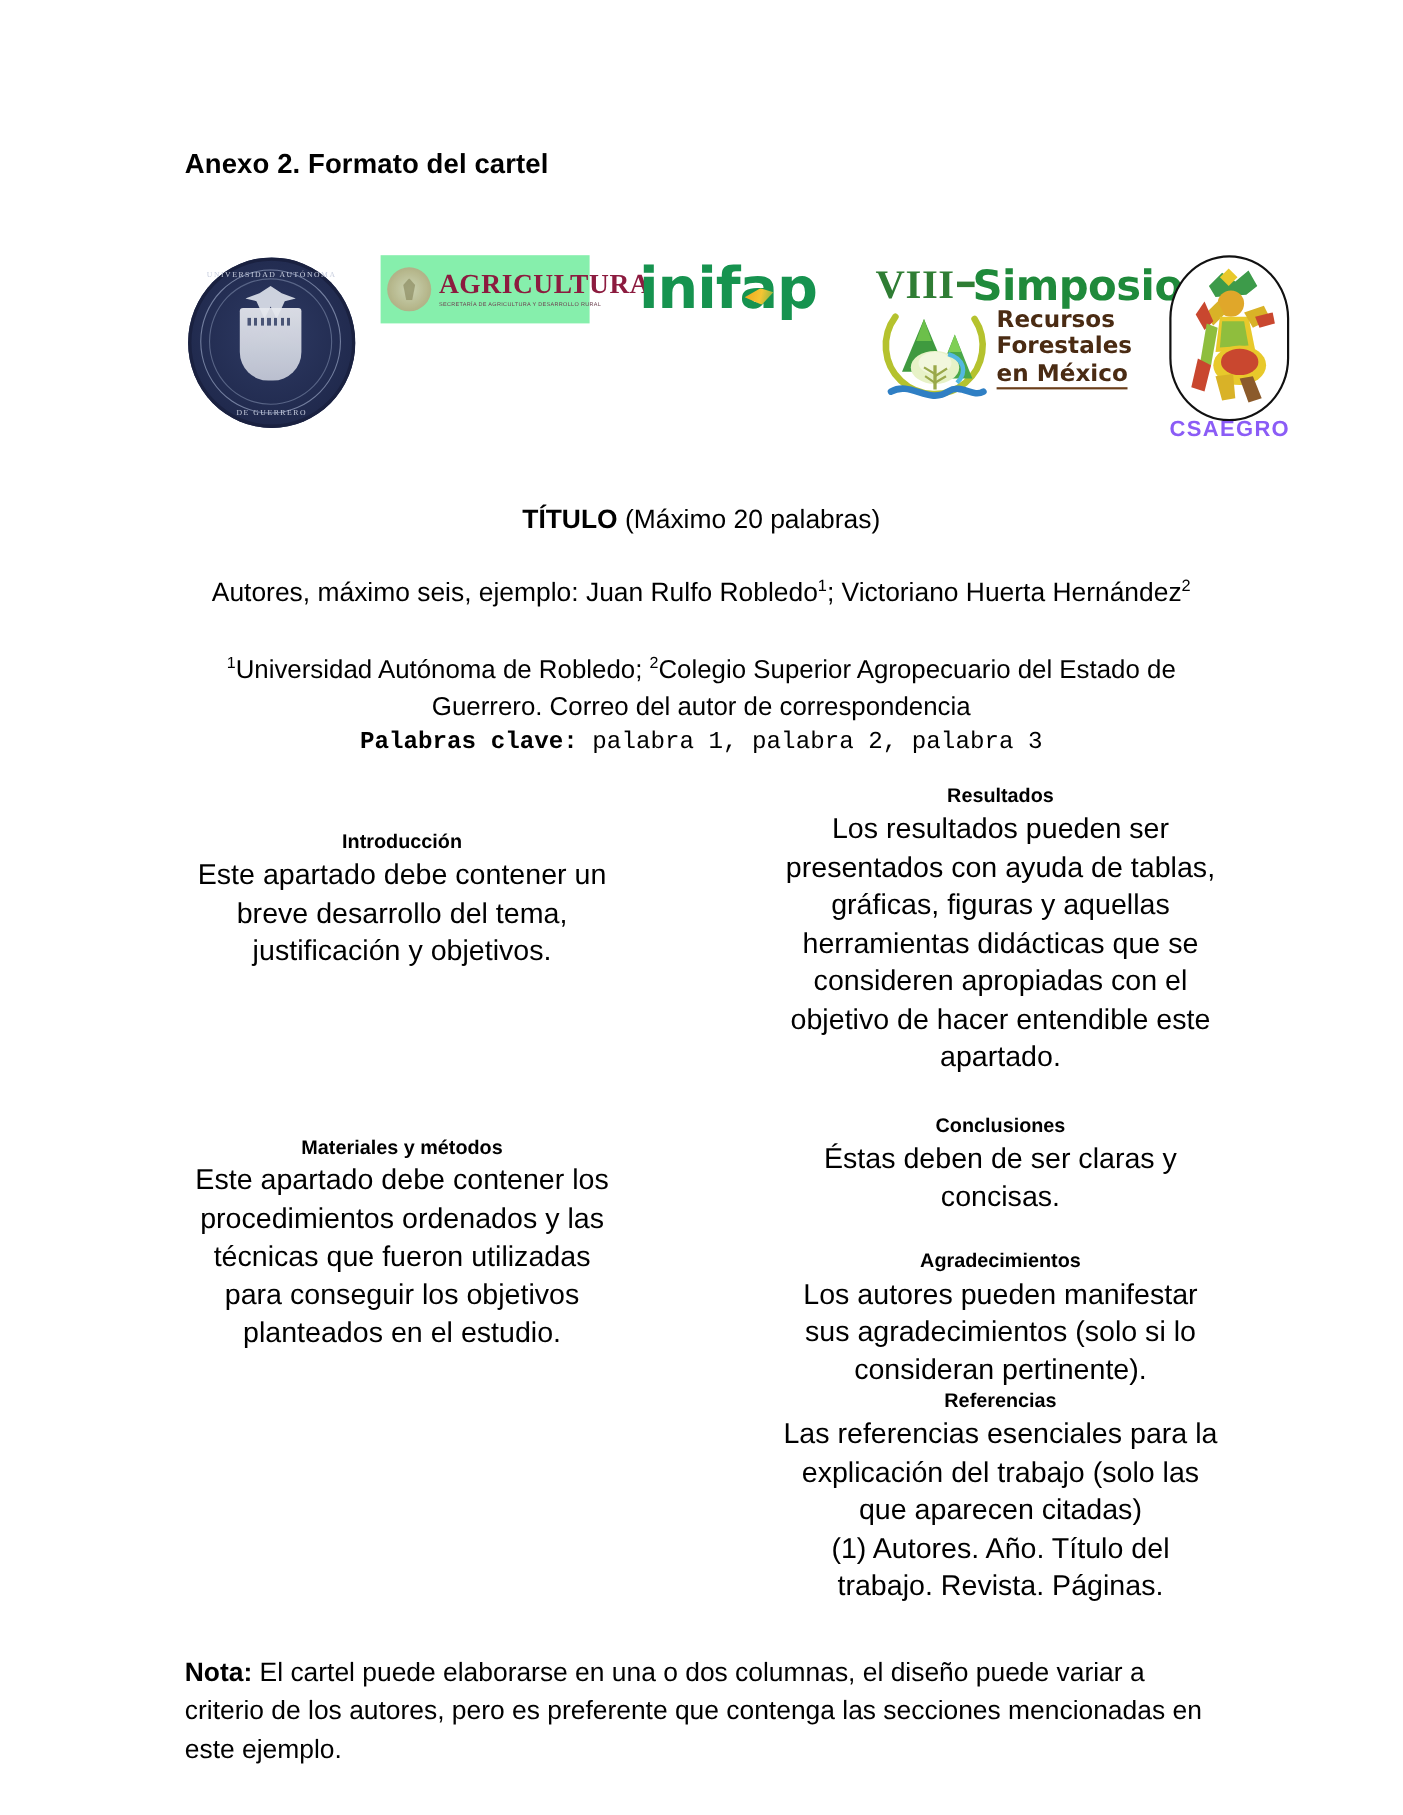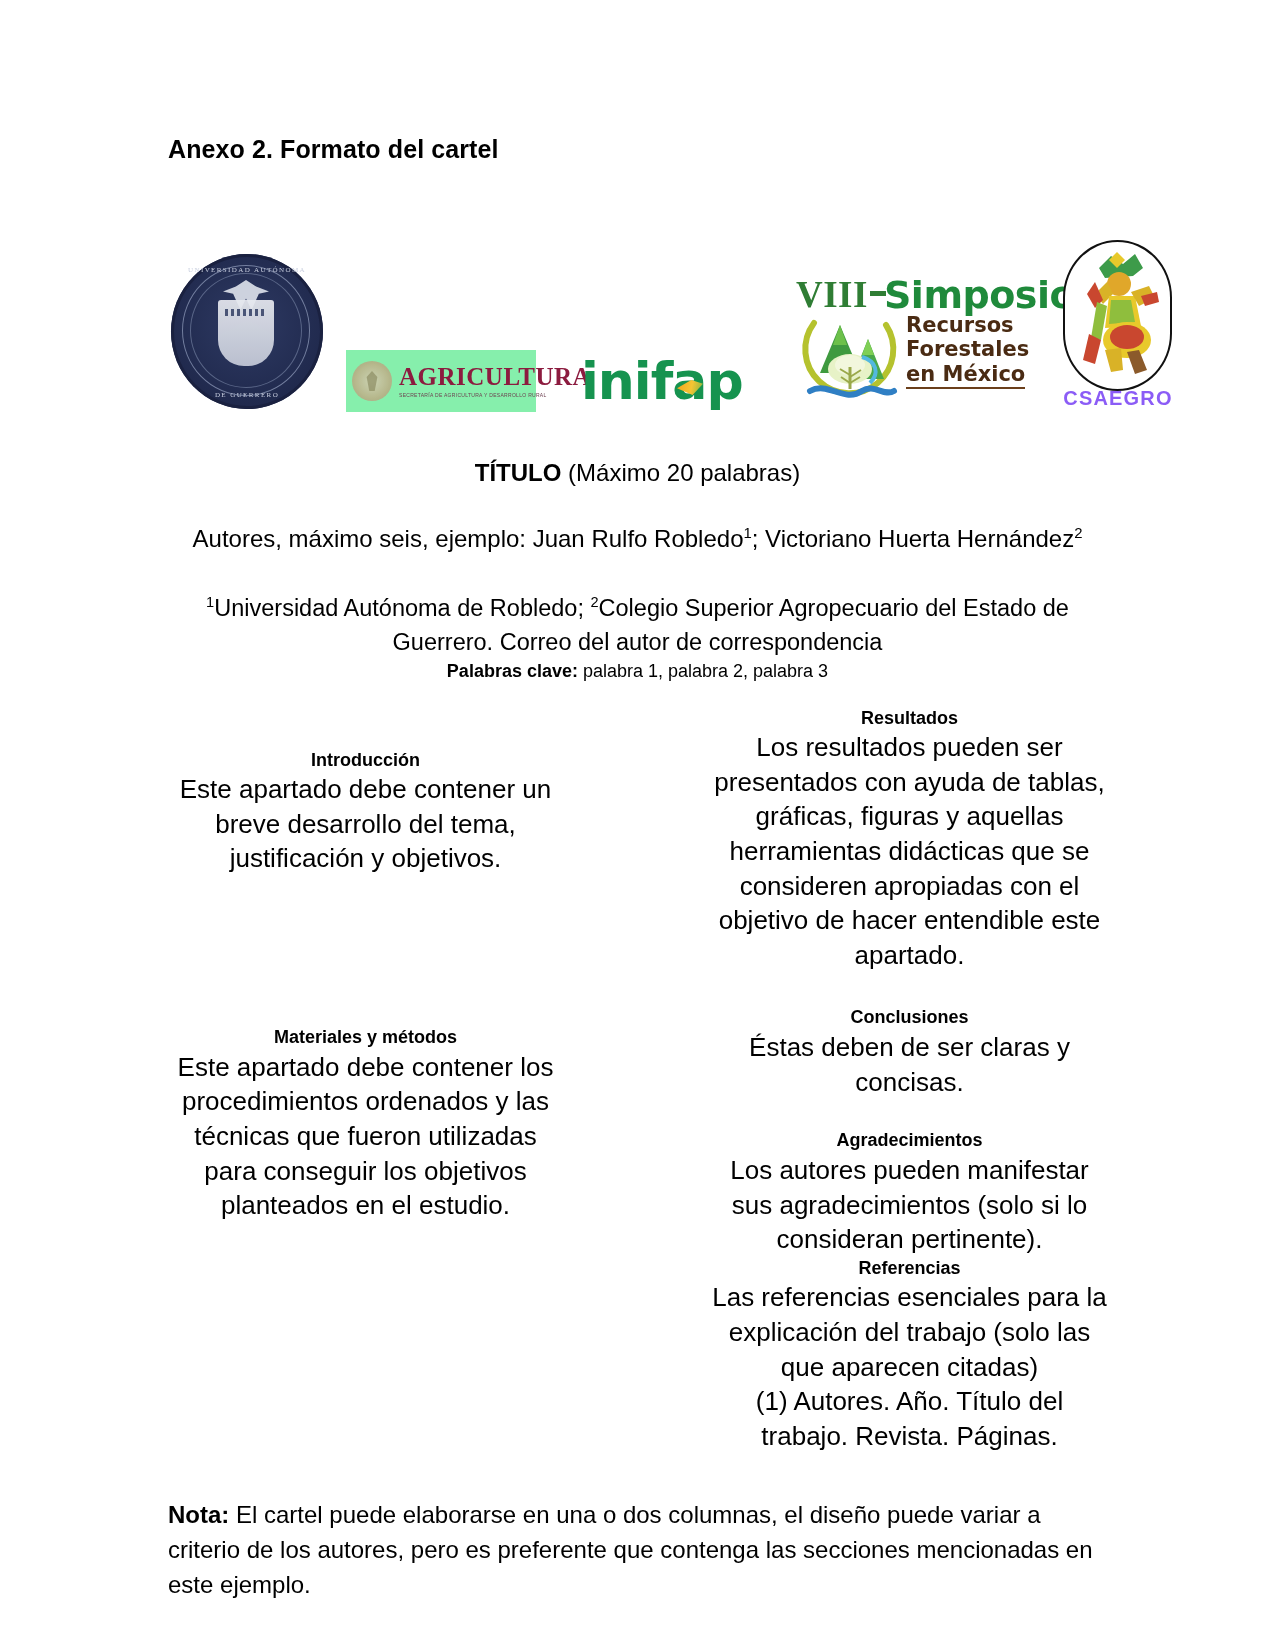--- a/index.html
+++ b/index.html
@@ -32,21 +32,21 @@
     letter-spacing: 0.1px;
     padding-top: 134px;
     line-height: 1.2;
   }
 
   
   .logo-strip {
     margin-top: 68px;
     height: 180px;
     display: flex;
-    align-items: flex-end;
+    align-items: flex-start;
     justify-content: flex-start;
     gap: 0;
   }
 
   
   .logo-uag {
     width: 150px;
     height: 160px;
     position: relative;
     flex: 0 0 auto;
@@ -274,22 +274,23 @@
     font-size: 24px;
     line-height: 1.42;
     padding: 0 12px;
   }
   .affil-block {
     margin-top: 36px;
     font-size: 23.5px;
     line-height: 1.42;
   }
   .keywords-line {
-    font-size: 18px;
+    font-size: 22px;
     line-height: 1.42;
+    font-family: Liberation Mono, monospace;
   }
   sup { font-size: 0.62em; vertical-align: super; line-height: 0; }
 
   
   .columns {
     margin-top: 22px;
     display: flex;
     justify-content: space-between;
     align-items: flex-start;
   }

